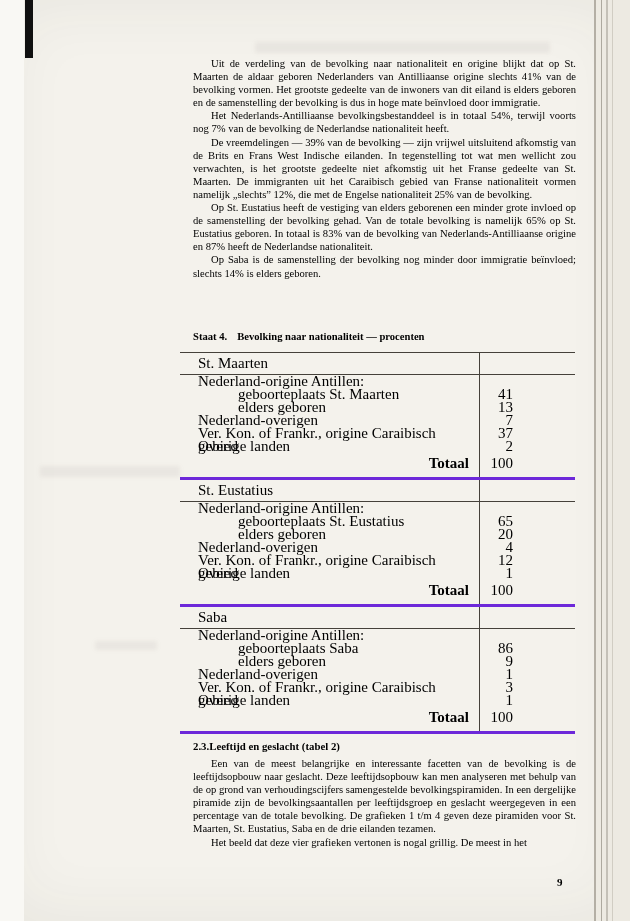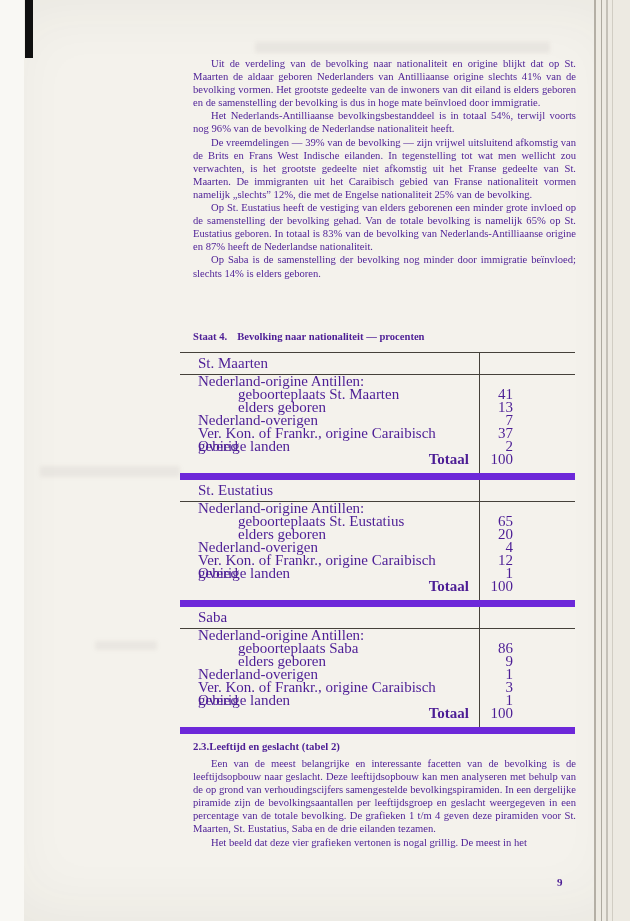--- a/index.html
+++ b/index.html
@@ -1,21 +1,21 @@
 <!DOCTYPE html>
 <html><head>
 <meta charset="utf-8">
 <style>
   html,body { margin:0; padding:0; background:#ffffff; }
   .scan {
     position:relative; width:630px; height:921px; overflow:hidden;
     background:#f4f2ec;
     box-shadow: inset 0 0 70px rgba(60,55,40,0.07);
     font-family:"Liberation Serif","DejaVu Serif",serif;
-    color:#4c1d95;
+    color:#000000;
   }
   
   .left-margin { position:absolute; left:0; top:0; width:24px; height:100%; background:#f9f8f4; }
   .binding-mark { position:absolute; left:25px; top:0; width:8px; height:58px; background:#101010; }
   .edge-area { position:absolute; left:594px; top:0; right:0; height:100%; background:#edeae2; }
   .edge-line { position:absolute; top:0; height:100%; }
   .edge-line.e1 { left:594px; width:2px; background:rgba(110,104,92,0.45); }
   .edge-line.e2 { left:601px; width:1px; background:rgba(110,104,92,0.50); }
   .edge-line.e3 { left:606px; width:2px; background:rgba(130,124,112,0.38); }
   .edge-line.e4 { left:612px; width:1px; background:rgba(150,144,132,0.32); }
@@ -38,21 +38,21 @@
     border-top:1px solid #45413a; font-size:15px;
   }
   .t-row { display:flex; box-sizing:border-box; }
   .t-c1 { width:300px; box-sizing:border-box; border-right:1px solid #45413a; padding-left:18px; }
   .t-c2 { width:95px;  box-sizing:border-box; text-align:right; padding-right:62px; }
   .t-head { height:22px; border-bottom:1px solid #45413a; }
   .t-head .t-c1 { display:flex; align-items:center; }
   .t-data { height:13px; }
   .t-data .t-c1, .t-data .t-c2 { line-height:13px; }
   .t-data .t-c1.sub { padding-left:58px; }
-  .t-total { height:27px; border-bottom:7px solid #6d28d9; }
+  .t-total { height:27px; border-bottom:3px solid #6d28d9; }
   .t-total .t-c1 { display:flex; align-items:flex-end; justify-content:flex-end; padding:0 10px 5px 0; font-weight:bold; }
   .t-total .t-c2 { display:flex; align-items:flex-end; justify-content:flex-end; padding:0 62px 5px 0; }
 
   
   .h23 { position:absolute; left:193px; top:740px; font-size:10.8px; font-weight:bold; }
   .h23 .tt { }
   .outro { position:absolute; left:193px; top:757px; width:383px; }
 
   .page-number { position:absolute; left:557px; top:876px; font-size:11px; font-weight:bold; }
 </style>
@@ -67,21 +67,21 @@
   <div class="edge-line e1"></div>
   <div class="edge-line e2"></div>
   <div class="edge-line e3"></div>
   <div class="edge-line e4"></div>
   <div class="ghost g1"></div>
   <div class="ghost g2"></div>
   <div class="ghost g3"></div>
 
   <div class="intro">
     <p class="para">Uit de verdeling van de bevolking naar nationaliteit en origine blijkt dat op St. Maarten de aldaar geboren Nederlanders van Antilliaanse origine slechts 41% van de bevolking vormen. Het grootste gedeelte van de inwoners van dit eiland is elders geboren en de samenstelling der bevolking is dus in hoge mate beïnvloed door immigratie.</p>
-    <p class="para">Het Nederlands-Antilliaanse bevolkingsbestanddeel is in totaal 54%, terwijl voorts nog 96% van de bevolking de Nederlandse nationaliteit heeft.</p>
+    <p class="para">Het Nederlands-Antilliaanse bevolkingsbestanddeel is in totaal 54%, terwijl voorts nog 7% van de bevolking de Nederlandse nationaliteit heeft.</p>
     <p class="para">De vreemdelingen — 39% van de bevolking — zijn vrijwel uitsluitend afkomstig van de Brits en Frans West Indische eilanden. In tegenstelling tot wat men wellicht zou verwachten, is het grootste gedeelte niet afkomstig uit het Franse gedeelte van St. Maarten. De immigranten uit het Caraibisch gebied van Franse nationaliteit vormen namelijk „slechts” 12%, die met de Engelse nationaliteit 25% van de bevolking.</p>
     <p class="para">Op St. Eustatius heeft de vestiging van elders geborenen een minder grote invloed op de samenstelling der bevolking gehad. Van de totale bevolking is namelijk 65% op St. Eustatius geboren. In totaal is 83% van de bevolking van Nederlands-Antilliaanse origine en 87% heeft de Nederlandse nationaliteit.</p>
     <p class="para">Op Saba is de samenstelling der bevolking nog minder door immigratie beïnvloed; slechts 14% is elders geboren.</p>
   </div>
 
   <div class="staat-title">
     <span>Staat 4.</span><span class="tt">Bevolking naar nationaliteit — procenten</span>
   </div>
 
   <div class="staat-table">

